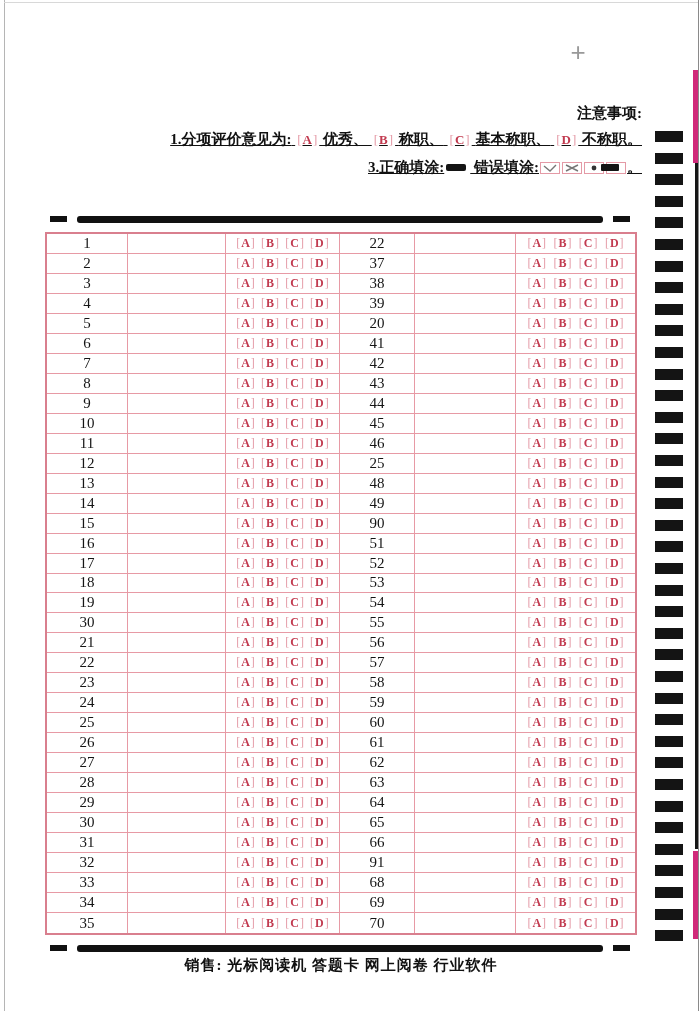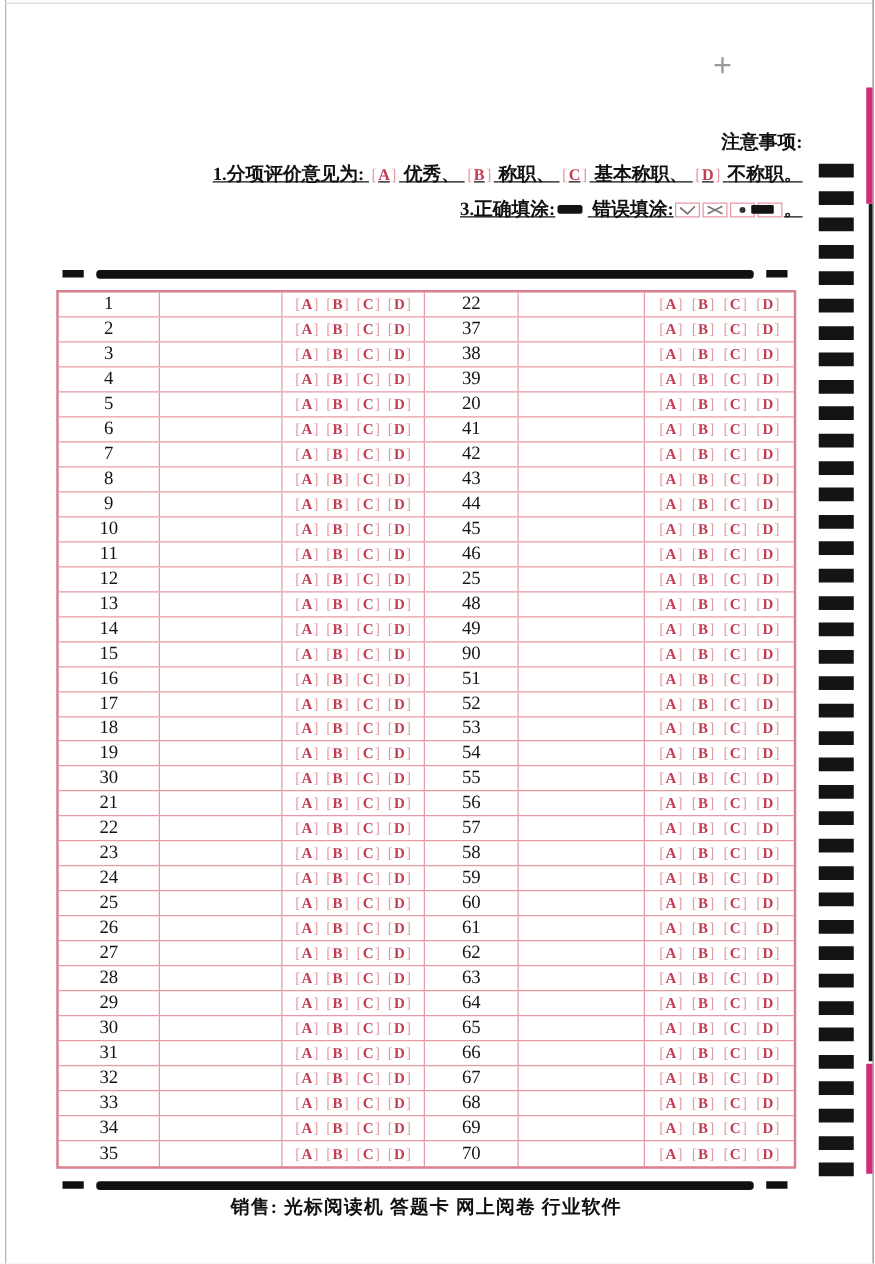--- a/index.html
+++ b/index.html
@@ -962,21 +962,21 @@
         <div class="a-cell c-blank1"></div>
         <div class="a-cell c-opt1">
           <div class="opts">
             <span class="bubble">A</span>
             <span class="bubble">B</span>
             <span class="bubble">C</span>
             <span class="bubble">D</span>
           </div>
         </div>
         <div class="a-cell c-num2">
-          <span class="a-num">67</span>
+          <span class="a-num">91</span>
         </div>
         <div class="a-cell c-blank2"></div>
         <div class="a-cell c-opt2">
           <div class="opts">
             <span class="bubble">A</span>
             <span class="bubble">B</span>
             <span class="bubble">C</span>
             <span class="bubble">D</span>
           </div>
         </div>

